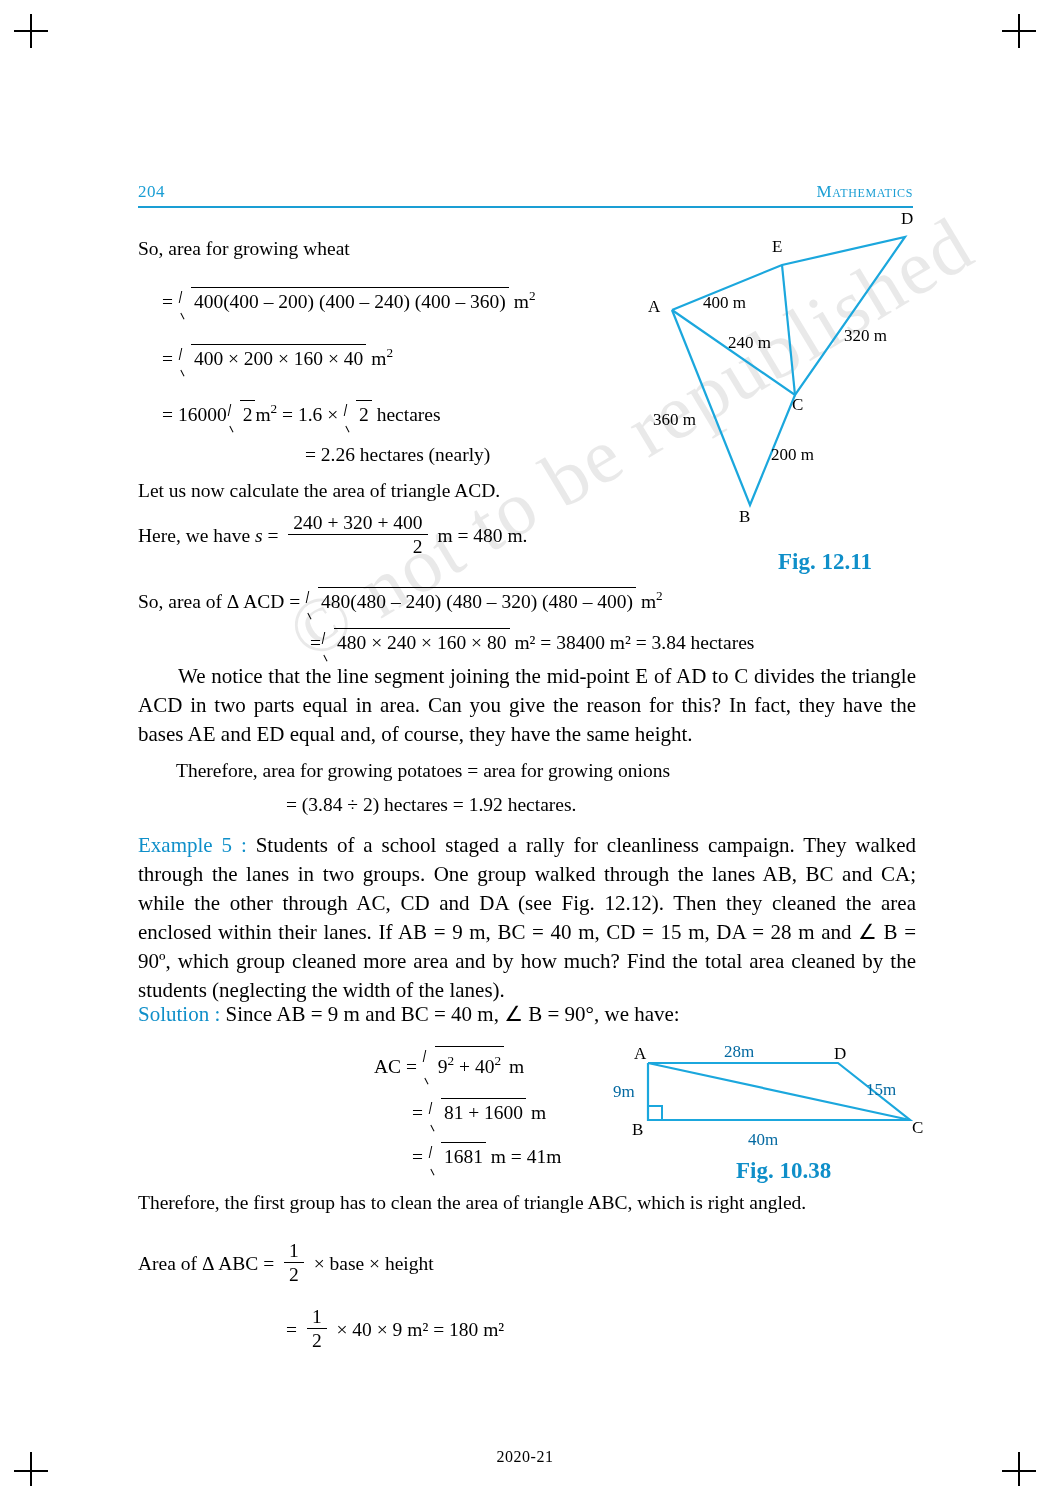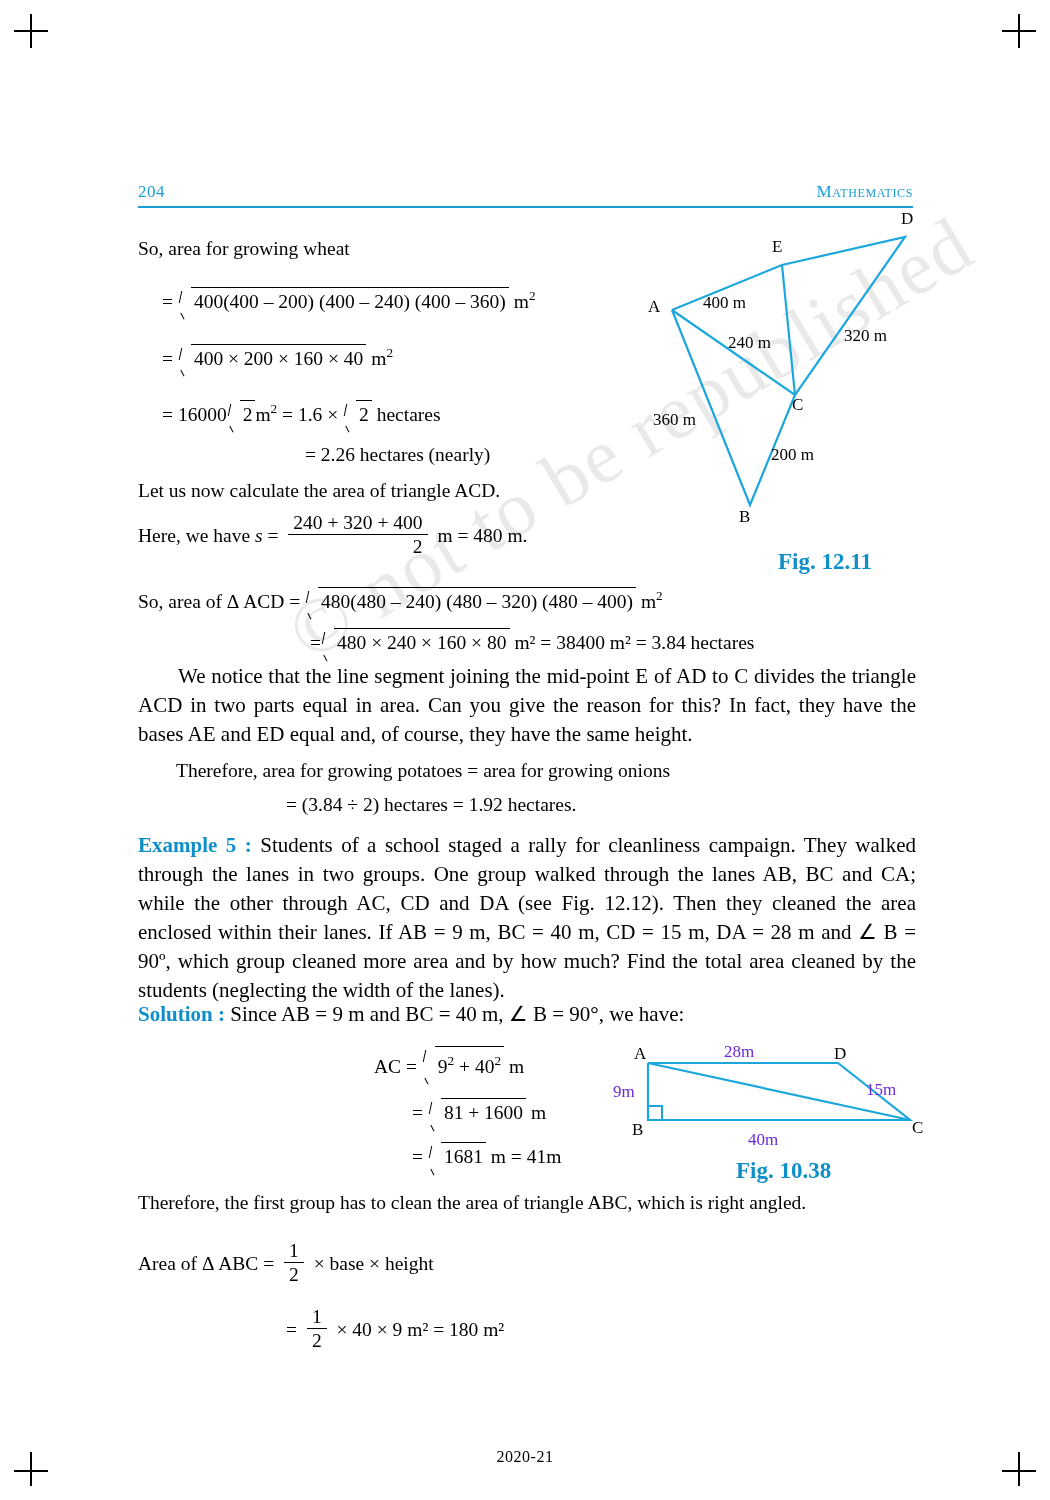--- a/index.html
+++ b/index.html
@@ -76,21 +76,21 @@
     position: absolute;
     font-size: 19.5px;
     line-height: 26px;
   }
   .para {
     position: absolute;
     font-size: 21px;
     line-height: 29px;
     text-align: justify;
   }
-  .blue { color: #0f8fc9; font-weight: bold; }
+  .blue { color: #0f8fc9; font-weight: normal; }
 
   
   .sqrt {
     display: inline-block;
     position: relative;
     padding-left: 13px;
     white-space: nowrap;
   }
   .sqrt::before {
     content: "";
@@ -135,21 +135,21 @@
     position: absolute;
     color: #0f8fc9;
     font-weight: bold;
     font-size: 23px;
   }
   .figlabel {
     position: absolute;
     font-size: 17px;
     color: #000;
   }
-  .figlabel.cy { color: #6d28d9; }
+  .figlabel.cy { color: #0369a1; }
 
   
   .footer {
     position: absolute;
     left: 0; top: 1448px;
     width: 1050px;
     text-align: center;
     font-size: 16px;
     letter-spacing: .5px;
   }

